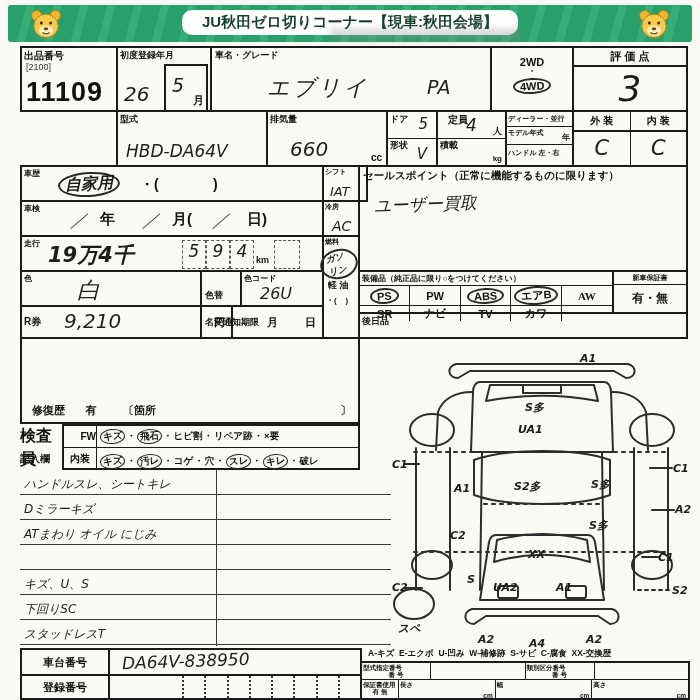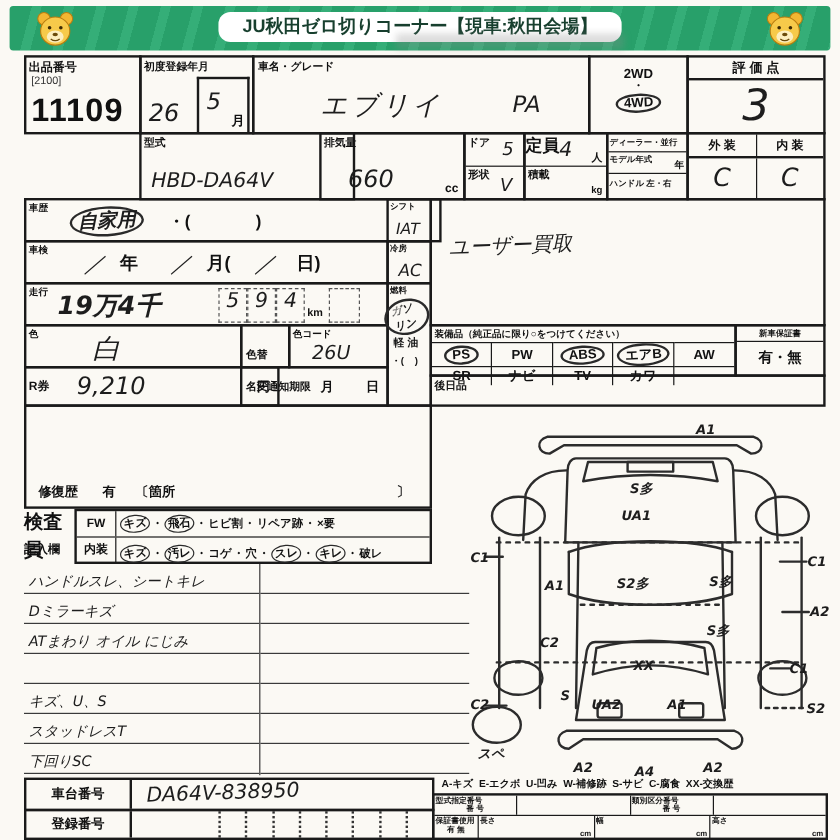--- a/index.html
+++ b/index.html
@@ -12,21 +12,21 @@
   .sep{margin:0 1px;}
   .banner{position:absolute;left:8px;top:5px;width:684px;height:37px;border-radius:3px;
     background:repeating-linear-gradient(105deg,#28a06a 0 18px,#35ae78 18px 26px);}
   .banner-title{position:absolute;left:50%;top:5px;transform:translateX(-50%);background:#fff;border-radius:10px;
     padding:3px 20px;font-size:15px;font-weight:bold;color:#173f2e;white-space:nowrap;}
   .smudge{position:absolute;left:330px;top:28px;width:190px;height:13px;background:rgba(140,140,140,.30);filter:blur(3px);}
   .pre{white-space:pre;}
   .eq-grid{position:absolute;left:0;right:0;top:13px;bottom:0;display:grid;grid-template-columns:repeat(5,1fr);grid-template-rows:1fr 1fr;}
   .eq-cell{border-right:1.5px solid #1a1a1a;border-top:1.5px solid #1a1a1a;display:flex;align-items:center;justify-content:center;
     font-weight:bold;font-size:11px;}
-  .eq-cell:nth-child(5n){border-right:none;}
+  .eq-cell:nth-child(5n){border-right:none;font-family:Liberation Serif, serif;}
   .note-row{height:25px;border-bottom:1.6px solid #3a3a3a;box-sizing:border-box;position:relative;}
   .note-text{position:absolute;left:4px;bottom:1px;font-size:12px;white-space:nowrap;}
   .dmark{position:absolute;font-size:11px;font-weight:bold;white-space:nowrap;}
   .tiny{font-size:6.5px;line-height:7px;font-weight:bold;}
   svg.sketch path, svg.sketch rect, svg.sketch line, svg.sketch ellipse{fill:none;stroke:#2c2c2c;stroke-width:2;stroke-linecap:round;stroke-linejoin:round;}
   .dotcell{border-left:2px dotted #333;height:100%;}
 </style>
 </head>
 <body>
 
@@ -78,38 +78,38 @@
   <div class="cell" style="left:490px;top:46px;width:84px;height:66px;text-align:center">
     <div class="lbl" style="font-size:11px;margin-top:8px">2WD</div>
     <div class="lbl" style="font-size:9px;line-height:6px">・</div>
     <div style="margin-top:2px"><span class="lbl oval" style="font-size:11px">4WD</span></div>
   </div>
   <div class="cell" style="left:572px;top:46px;width:116px;height:66px">
     <div class="lbl" style="border-bottom:2px solid #1a1a1a;font-size:11px;text-align:center;padding:1px 0">評 価 点</div>
     <div class="hw" style="font-size:36px;text-align:center;line-height:44px">3</div>
   </div>
 
-  <div class="cell" style="left:116px;top:110px;width:180px;height:57px">
+  <div class="cell" style="left:116px;top:110px;width:152px;height:57px">
     <span class="lbl" style="position:absolute;left:2px;top:1px;font-size:9px">型式</span>
     <span class="hw" style="position:absolute;left:8px;bottom:4px;font-size:17px">HBD-DA64V</span>
   </div>
   <div class="cell" style="left:266px;top:110px;width:122px;height:57px">
     <span class="lbl" style="position:absolute;left:2px;top:1px;font-size:9px">排気量</span>
     <span class="hw" style="position:absolute;left:22px;bottom:4px;font-size:20px">660</span>
     <span class="lbl" style="position:absolute;right:4px;bottom:2px;font-size:10px">cc</span>
   </div>
   <div class="cell" style="left:386px;top:110px;width:52px;height:57px">
     <span class="lbl" style="position:absolute;left:2px;top:1px;font-size:9px">ドア</span>
     <span class="hw" style="position:absolute;right:8px;top:3px;font-size:15px">5</span>
     <div style="position:absolute;left:0;right:0;top:26px;border-top:1.5px solid #1a1a1a"></div>
     <span class="lbl" style="position:absolute;left:2px;top:27px;font-size:9px">形状</span>
     <span class="hw" style="position:absolute;right:9px;bottom:2px;font-size:15px">V</span>
   </div>
   <div class="cell" style="left:436px;top:110px;width:71px;height:57px">
-    <span class="lbl" style="position:absolute;left:0;top:1px;font-size:14px">定員</span>
+    <span class="lbl" style="position:absolute;left:10px;top:1px;font-size:10px">定員</span>
     <span class="hw" style="position:absolute;left:28px;top:3px;font-size:17px">4</span>
     <span class="lbl" style="position:absolute;right:3px;top:13px;font-size:9px">人</span>
     <div style="position:absolute;left:0;right:0;top:26px;border-top:1.5px solid #1a1a1a"></div>
     <span class="lbl" style="position:absolute;left:2px;top:27px;font-size:9px">積載</span>
     <span class="lbl" style="position:absolute;right:3px;bottom:2px;font-size:8px">kg</span>
   </div>
   <div class="cell" style="left:505px;top:110px;width:69px;height:57px">
     <div class="lbl" style="font-size:7px;padding:2px 1px;border-bottom:1.5px solid #1a1a1a">ディーラー・並行</div>
     <div style="border-bottom:1.5px solid #1a1a1a;position:relative;height:17px">
       <span class="lbl" style="font-size:7px;position:absolute;left:1px;top:1px">モデル年式</span>
@@ -182,20 +182,21 @@
     <span class="hw" style="position:absolute;left:8px;bottom:1px;font-size:14px">AC</span>
   </div>
   <div class="cell" style="left:322px;top:235px;width:38px;height:104px">
     <span class="lbl" style="position:absolute;left:1px;top:0;font-size:7px">燃料</span>
     <span class="hw oval" style="position:absolute;left:-4px;top:12px;font-size:9px;font-weight:bold;transform:rotate(-14deg)">ガソリン</span>
     <span class="lbl" style="position:absolute;left:4px;top:42px;font-size:9px">軽 油</span>
     <span class="lbl pre" style="position:absolute;left:2px;top:58px;font-size:8px">・(    )</span>
   </div>
 
   <div class="cell" style="left:358px;top:165px;width:330px;height:107px">
+    <div class="lbl" style="font-size:10.5px;padding:2px 3px">セールスポイント（正常に機能するものに限ります）</div>
     <div class="hw" style="position:absolute;left:14px;top:26px;font-size:17px;transform:rotate(-2deg)">ユーザー買取</div>
   </div>
   <div class="cell" style="left:358px;top:270px;width:256px;height:44px">
     <div class="lbl" style="font-size:8px;padding:1px 2px">装備品（純正品に限り○をつけてください）</div>
     <div class="eq-grid" id="equip-grid">
         <div class="eq-cell">
           <span class="oval">PS</span>
         </div>
         <div class="eq-cell">
           <span>PW</span>
@@ -231,32 +232,32 @@
     <div class="lbl" style="font-size:12px;text-align:center;padding-top:5px">有・無</div>
   </div>
   <div class="cell" style="left:358px;top:312px;width:330px;height:27px">
     <span class="lbl" style="position:absolute;left:2px;top:1px;font-size:9px">後日品</span>
   </div>
 
   <div class="cell" style="left:20px;top:337px;width:340px;height:87px">
     <div style="position:absolute;left:10px;bottom:4px">
       <span class="lbl" style="font-size:11px">修復歴</span>
       <span class="lbl" style="font-size:11px;margin-left:16px">有</span>
-      <span class="lbl" style="font-size:11px;margin-left:12px">〔箇所</span>
+      <span class="lbl" style="font-size:11px;margin-left:22px">〔箇所</span>
       <span class="lbl" style="font-size:11px;margin-left:180px">〕</span>
     </div>
   </div>
 
   <div style="position:absolute;left:20px;top:424px;width:42px;height:46px">
     <div class="lbl" style="font-size:16px;height:23px;line-height:23px">検査員</div>
     <div class="lbl" style="font-size:10px;height:23px;line-height:23px">記入欄</div>
   </div>
   <div class="cell" style="left:62px;top:424px;width:298px;height:46px">
     <div style="display:flex;height:21px;border-bottom:1.5px solid #1a1a1a;align-items:center">
-      <div class="lbl" style="width:32px;text-align:center;font-size:10px;border-right:1.5px solid #1a1a1a;align-self:stretch;line-height:21px">FW</div>
+      <div class="lbl" style="width:32px;text-align:right;font-size:10px;border-right:1.5px solid #1a1a1a;align-self:stretch;line-height:21px">FW</div>
       <div class="lbl" id="insp-words-1" style="flex:1;font-size:9.5px;padding-left:3px;white-space:nowrap"><span class="oval2">キズ</span><span class="sep">・</span><span class="oval2">飛石</span><span class="sep">・</span><span>ヒビ割</span><span class="sep">・</span><span>リペア跡</span><span class="sep">・</span><span>×要</span></div>
     </div>
     <div style="display:flex;height:21px;align-items:flex-end">
       <div class="lbl" style="width:32px;text-align:center;font-size:10px;border-right:1.5px solid #1a1a1a;align-self:stretch;line-height:21px">内装</div>
       <div class="lbl" id="insp-words-2" style="flex:1;font-size:9.5px;padding-left:3px;white-space:nowrap"><span class="oval2">キズ</span><span class="sep">・</span><span class="oval2">汚レ</span><span class="sep">・</span><span>コゲ</span><span class="sep">・</span><span>穴</span><span class="sep">・</span><span class="oval2">スレ</span><span class="sep">・</span><span class="oval2">キレ</span><span class="sep">・</span><span>破レ</span></div>
     </div>
   </div>
 
   <div style="position:absolute;left:20px;top:470px;width:196px;height:176px" id="notes-left">
       <div class="note-row">
@@ -266,24 +267,24 @@
         <span class="hw note-text">Dミラーキズ</span>
       </div>
       <div class="note-row">
         <span class="hw note-text">ATまわり オイル にじみ</span>
       </div>
       <div class="note-row"></div>
       <div class="note-row">
         <span class="hw note-text">キズ、U、S</span>
       </div>
       <div class="note-row">
+        <span class="hw note-text">下回りSC</span>
+      </div>
+      <div class="note-row">
         <span class="hw note-text">スタッドレスT</span>
-      </div>
-      <div class="note-row">
-        <span class="hw note-text">下回りSC</span>
       </div>
     </div>
   <div style="position:absolute;left:216px;top:470px;width:174px;height:176px;border-left:1.6px solid #3a3a3a" id="notes-right">
       <div class="note-row"></div>
       <div class="note-row"></div>
       <div class="note-row"></div>
       <div class="note-row"></div>
       <div class="note-row"></div>
       <div class="note-row"></div>
       <div class="note-row"></div>

